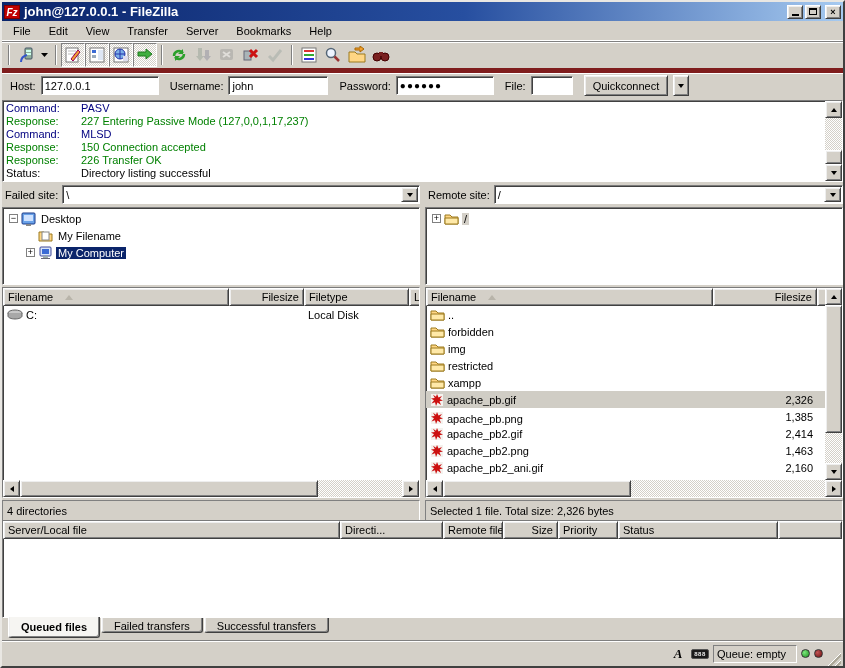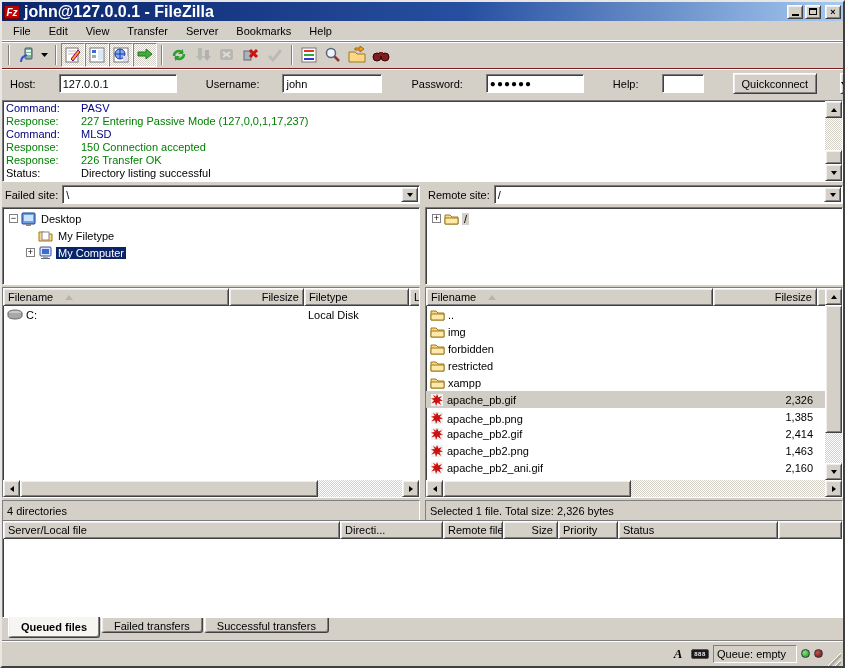--- a/index.html
+++ b/index.html
@@ -8,21 +8,21 @@
 
   .window { width:845px; height:668px; background:#d4d0c8;
     border:2px solid; border-color:#e9e7e3 #404040 #404040 #e9e7e3;
     display:flex; flex-direction:column; overflow:hidden; }
 
   
   .titlebar { height:19px; flex:0 0 19px; display:flex; align-items:center; padding:0 2px;
     background:linear-gradient(to right,#0a246a 0%,#274fa0 55%,#a6caf0 100%); }
   .fz-logo { width:16px; height:14px; background:#c00000; color:#fff; font-weight:bold; font-style:italic;
     font-size:10px; line-height:14px; text-align:center; margin-right:4px; border:1px solid #7a0000; }
-  .title-text { color:#fff; font-weight:bold; font-size:16px; flex:1; white-space:nowrap; }
+  .title-text { color:#fff; font-weight:bold; font-size:13px; flex:1; white-space:nowrap; }
   .winbtn { width:16px; height:14px; background:#d4d0c8; border:1px solid; border-color:#fff #404040 #404040 #fff;
     box-shadow:inset 1px 1px 0 #eee, inset -1px -1px 0 #808080; margin-left:2px;
     display:flex; align-items:center; justify-content:center; font-size:9px; font-weight:bold; }
   .min-glyph { width:7px; height:2px; background:#000; margin-top:7px; }
   .max-glyph { width:8px; height:7px; border:1px solid #000; border-top:2px solid #000; }
 
   
   .menubar { height:20px; flex:0 0 20px; display:flex; align-items:center; padding-left:2px;
     border-bottom:1px solid #fff; }
   .menu-item { padding:2px 9px; cursor:default; }
@@ -34,22 +34,22 @@
   .tb-btn { width:24px; height:24px; display:flex; align-items:center; justify-content:center; border:1px solid transparent; }
   .tb-btn.pressed { border-color:#808080 #fff #fff #808080;
     background-image:linear-gradient(45deg,#fff 25%,transparent 25%,transparent 75%,#fff 75%),
       linear-gradient(45deg,#fff 25%,transparent 25%,transparent 75%,#fff 75%);
     background-size:2px 2px; background-position:0 0,1px 1px; background-color:#d4d0c8; }
   .tb-btn.disabled { opacity:.45; filter:grayscale(.7); }
   .tb-drop { width:13px; height:24px; display:flex; align-items:center; justify-content:center; }
   .icon svg { display:block; }
 
   
-  .quickbar { height:30px; flex:0 0 30px; display:flex; align-items:center; gap:23px; padding-left:8px;
-    border-top:1px solid #7f1d1d; box-shadow:inset 0 1px 0 #fff; }
+  .quickbar { height:30px; flex:0 0 30px; display:flex; align-items:center; gap:5px; padding-left:8px;
+    border-top:5px solid #7f1d1d; box-shadow:inset 0 1px 0 #fff; }
   .field { background:#fff; border:1px solid; border-color:#7a7a7a #fff #fff #7a7a7a;
     box-shadow:inset 1px 1px 0 #404040; height:19px; font-family:"Liberation Sans",sans-serif;
     font-size:11px; padding:0 3px; outline:none; }
   .pw { letter-spacing:1px; font-size:10px; font-weight:bold; }
   .qc-btn { height:21px; padding:0 8px; background:#d4d0c8; border:1px solid; border-color:#fff #404040 #404040 #fff;
     box-shadow:inset 1px 1px 0 #eee, inset -1px -1px 0 #808080; font-size:11px; }
   .qc-drop { width:16px; height:21px; background:#d4d0c8; border:1px solid; border-color:#fff #404040 #404040 #fff;
     box-shadow:inset 1px 1px 0 #eee, inset -1px -1px 0 #808080; display:flex; align-items:center; justify-content:center; }
 
   
@@ -317,21 +317,21 @@
       </div>
     </div>
 
   <div class="quickbar">
     <span>Host:</span>
     <input class="field" style="width: 118px;" value="127.0.0.1">
     <span style="margin-left:6px">Username:</span>
     <input class="field" style="width: 100px;" value="john">
     <span style="margin-left:6px">Password:</span>
     <input class="field pw" style="width: 98px;" value="●●●●●●">
-    <span style="margin-left:6px">Help:</span>
+    <span style="margin-left:6px">File:</span>
     <input class="field" style="width: 42px;" value="">
     <button class="qc-btn" style="margin-left:6px">Quickconnect</button>
     <div class="qc-drop">
         <div class="tri-down"></div>
       </div>
   </div>
 
   <div class="logpanel">
     <div class="logbody" id="logbody">
         <div class="log-line" style="color: rgb(0, 0, 128);">
@@ -396,21 +396,21 @@
             <span class="tree-label" style="margin-left: 3px;">Desktop</span>
           </div>
           <div class="tree-row" style="padding-left: 23px;">
             <div class="expander none"></div>
             <span class="icon">
               <svg width="15" height="13">
                 <path d="M1 3h5l2 2h6v7H1z" fill="#ffd684" stroke="#9c7a1e"></path>
                 <rect x="4" y="3" width="7" height="8" fill="#fff" stroke="#888"></rect>
               </svg>
             </span>
-            <span class="tree-label" style="margin-left: 3px;">My Filetype</span>
+            <span class="tree-label" style="margin-left: 3px;">My Filename</span>
           </div>
           <div class="tree-row" style="padding-left: 23px;">
             <div class="expander">+</div>
             <span class="icon">
               <svg width="15" height="14">
                 <rect x="2" y="1" width="11" height="9" rx="1" fill="#d8e4f8" stroke="#404a9a"></rect>
                 <rect x="4" y="3" width="7" height="5" fill="#3a6ad4"></rect>
                 <rect x="5" y="10" width="5" height="2" fill="#9aa"></rect>
                 <rect x="3" y="12" width="9" height="1" fill="#667"></rect>
               </svg>
@@ -520,33 +520,33 @@
                   <div class="cell right" style="flex: 0 0 104px;"></div>
                 </div>
                 <div class="lrow">
                   <div class="cell" style="flex: 0 0 287px;">
                     <span class="icon">
                       <svg width="15" height="13">
                         <path d="M1 3h5l2 2h6v7H1z" fill="#ffd684" stroke="#9c7a1e"></path>
                         <path d="M1 6h13v6H1z" fill="#ffe9a8" stroke="#9c7a1e"></path>
                       </svg>
                     </span>
-                    <span>img</span>
+                    <span>forbidden</span>
                   </div>
                   <div class="cell right" style="flex: 0 0 104px;"></div>
                 </div>
                 <div class="lrow">
                   <div class="cell" style="flex: 0 0 287px;">
                     <span class="icon">
                       <svg width="15" height="13">
                         <path d="M1 3h5l2 2h6v7H1z" fill="#ffd684" stroke="#9c7a1e"></path>
                         <path d="M1 6h13v6H1z" fill="#ffe9a8" stroke="#9c7a1e"></path>
                       </svg>
                     </span>
-                    <span>forbidden</span>
+                    <span>img</span>
                   </div>
                   <div class="cell right" style="flex: 0 0 104px;"></div>
                 </div>
                 <div class="lrow">
                   <div class="cell" style="flex: 0 0 287px;">
                     <span class="icon">
                       <svg width="15" height="13">
                         <path d="M1 3h5l2 2h6v7H1z" fill="#ffd684" stroke="#9c7a1e"></path>
                         <path d="M1 6h13v6H1z" fill="#ffe9a8" stroke="#9c7a1e"></path>
                       </svg>

